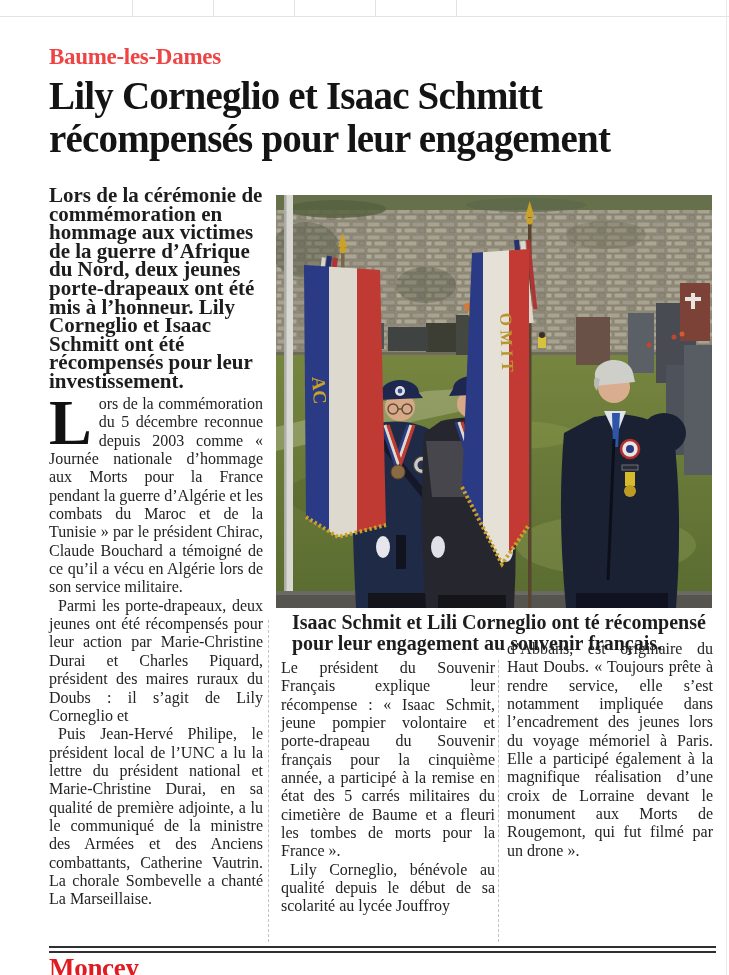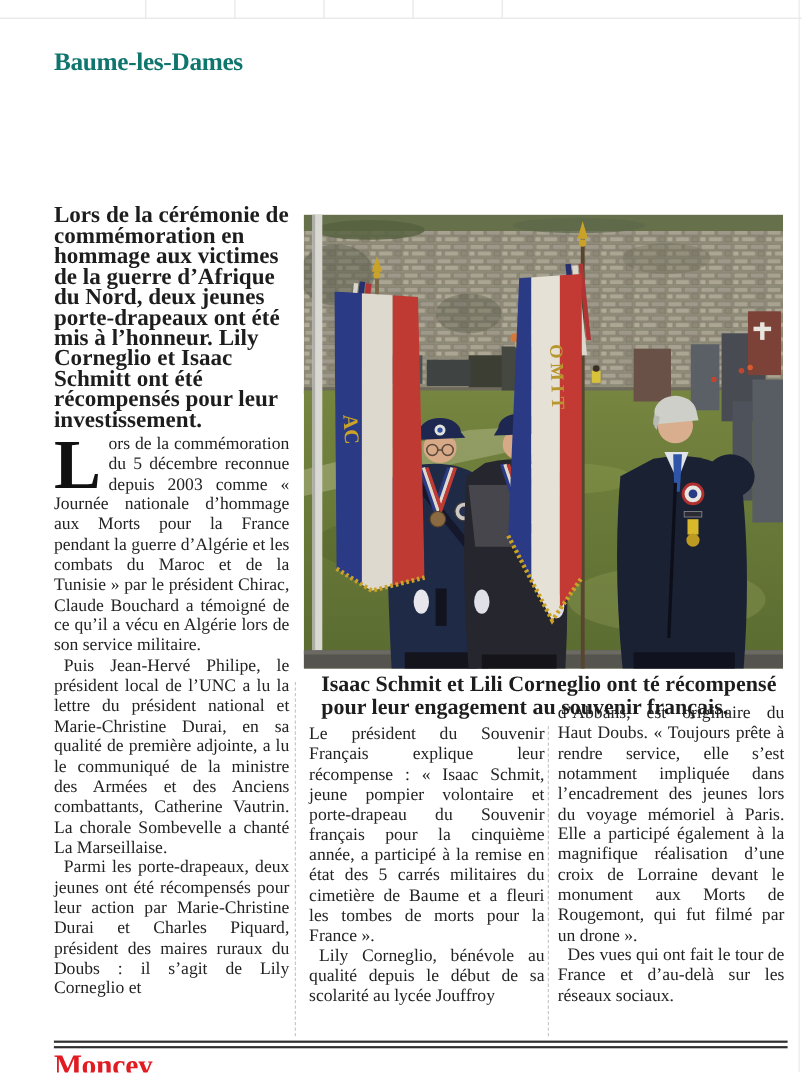--- a/index.html
+++ b/index.html
@@ -10,21 +10,21 @@
   }
 
   
   .top-strip { position:absolute; left:0; top:0; width:729px; height:17px;
     border-bottom:1px solid #e3e3e3; background:#fff; }
   .top-strip .vline { position:absolute; top:0; width:1px; height:17px; background:#e3e3e3; }
   .page-right-line { position:absolute; top:0; left:726px; width:1px; height:975px; background:#e9e9e9; }
 
   .kicker {
     position:absolute; left:49px; top:44px;
-    font-size:23px; font-weight:700; letter-spacing:-0.3px; color:#0f766e;
+    font-size:23px; font-weight:700; letter-spacing:-0.3px; color:#ef4444;
   }
   .headline {
     position:absolute; left:49px; top:74px; width:672px;
     font-size:39px; font-weight:700; line-height:43px; letter-spacing:-0.8px; color:#141414;
   }
 
   .lede {
     position:absolute; left:49px; top:186px; width:214px;
     font-size:21px; font-weight:700; line-height:18.6px; color:#1d1d1d;
   }
@@ -69,21 +69,22 @@
   <div class="vline" style="left:213px"></div>
   <div class="vline" style="left:294px"></div>
   <div class="vline" style="left:375px"></div>
   <div class="vline" style="left:456px"></div>
 </div>
 <div class="page-right-line"></div>
 
 <div class="kicker">Baume-les-Dames</div>
 
 <h1 class="headline">
-  <br>
+  <span>Lily Corneglio et Isaac Schmitt</span><br>
+  <span>récompensés pour leur engagement</span>
 </h1>
 
 <div class="lede">Lors de la cérémonie de commémoration en hommage aux victimes de la guerre d’Afrique du Nord, deux jeunes porte-drapeaux ont été mis à l’honneur. Lily Corneglio et Isaac Schmitt ont été récompensés pour leur investissement.</div>
 
 <div class="photo-wrap">
 <svg viewBox="0 0 436 413" preserveAspectRatio="none">
   <defs>
     <pattern id="stones" width="30" height="13" patternUnits="userSpaceOnUse">
       <rect width="30" height="13" fill="#94907e"></rect>
       <rect x="1" y="1" width="13" height="5" fill="#a8a290" stroke="#75705f" stroke-width="0.6"></rect>
@@ -245,31 +246,30 @@
     <rect x="349" y="277" width="10" height="14" fill="#d8b92c"></rect>
     <circle cx="354" cy="296" r="6" fill="#bd9a22"></circle>
   </g>
 </svg>
 </div>
 
 <div class="caption">Isaac Schmit et Lili Corneglio ont té récompensé pour leur engagement au souvenir français.</div>
 
 <div class="bodycol col1">
   <p><span class="dropcap">L</span><span>ors de la commémoration du 5 décembre reconnue depuis 2003 comme « Journée nationale d’hommage aux Morts pour la France pendant la guerre d’Algérie et les combats du Maroc et de la Tunisie » par le président Chirac, Claude Bouchard a témoigné de ce qu’il a vécu en Algérie lors de son service militaire.</span></p>
+  <p>Parmi les porte-drapeaux, deux jeunes ont été récompensés pour leur action par Marie-Christine Durai et Charles Piquard, président des maires ruraux du Doubs : il s’agit de Lily Corneglio et</p>
   <p>Puis Jean-Hervé Philipe, le président local de l’UNC a lu la lettre du président national et Marie-Christine Durai, en sa qualité de première adjointe, a lu le communiqué de la ministre des Armées et des Anciens combattants, Catherine Vautrin. La chorale Sombevelle a chanté La Marseillaise.</p>
-  <p>Parmi les porte-drapeaux, deux jeunes ont été récompensés pour leur action par Marie-Christine Durai et Charles Piquard, président des maires ruraux du Doubs : il s’agit de Lily Corneglio et</p>
 </div>
 
 <div class="bodycol col2">
   <p>Le président du Souvenir Français explique leur récompense : « Isaac Schmit, jeune pompier volontaire et porte-drapeau du Souvenir français pour la cinquième année, a participé à la remise en état des 5 carrés militaires du cimetière de Baume et a fleuri les tombes de morts pour la France ».</p>
   <p>Lily Corneglio, bénévole au qualité depuis le début de sa scolarité au lycée Jouffroy</p>
 </div>
 
 <div class="bodycol col3">
   <p>d’Abbans, est originaire du Haut Doubs. « Toujours prête à rendre service, elle s’est notamment impliquée dans l’encadrement des jeunes lors du voyage mémoriel à Paris. Elle a participé également à la magnifique réalisation d’une croix de Lorraine devant le monument aux Morts de Rougemont, qui fut filmé par un drone ».</p>
-  <p>Des vues qui ont fait le tour de France et d’au-delà sur les réseaux sociaux.</p>
 </div>
 
 <div class="colrule rule12"></div>
 <div class="colrule rule23"></div>
 
 <div class="double-rule"></div>
 <div class="next-section">Moncey</div>
 
 </body></html>

